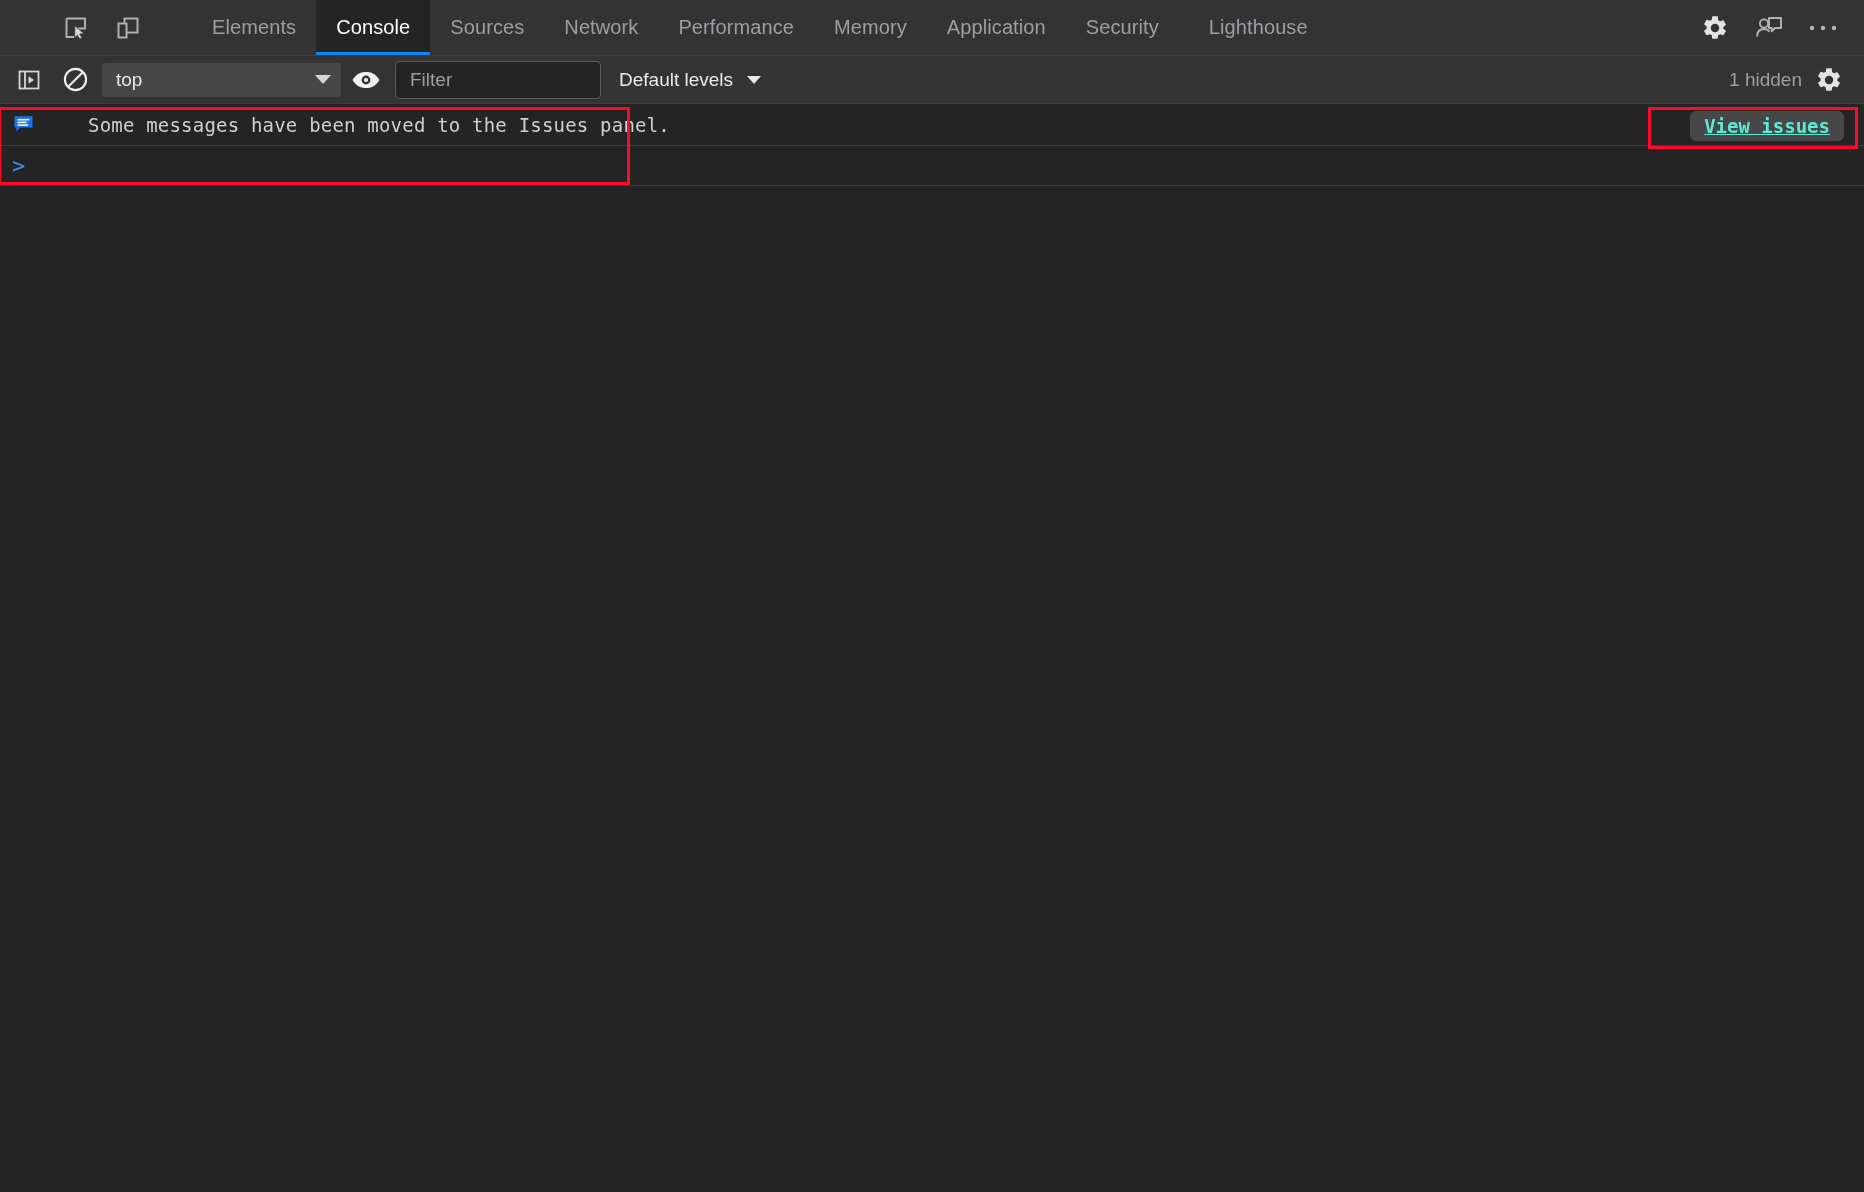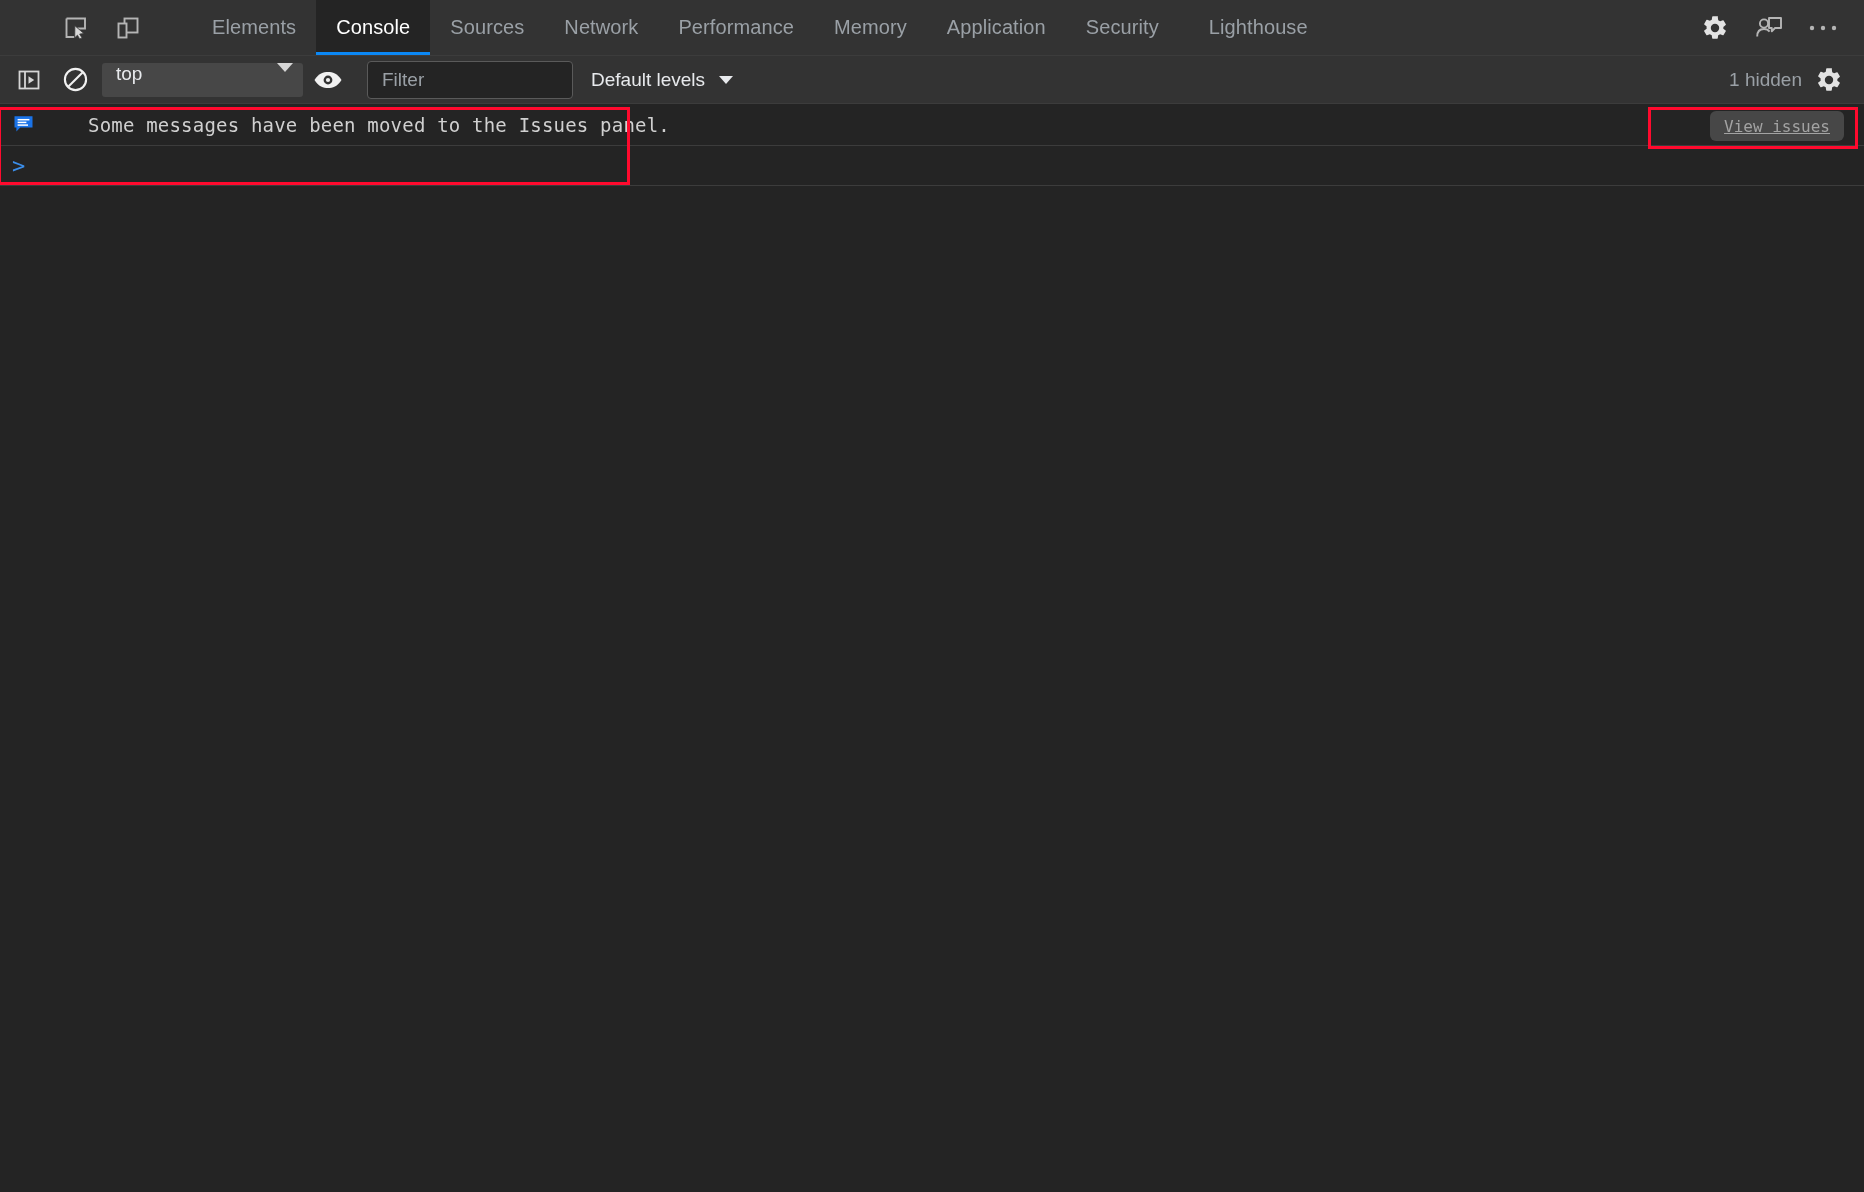--- a/index.html
+++ b/index.html
@@ -83,26 +83,26 @@
   .ct-iconbtn {
     width: 46px;
     height: 48px;
     display: flex;
     align-items: center;
     justify-content: center;
     flex: 0 0 auto;
   }
   .context-select {
     position: relative;
-    width: 201px;
+    width: 239px;
     height: 34px;
     background: #474747;
     border-radius: 3px;
     display: flex;
-    align-items: flex-start;
+    align-items: center;
     padding: 0 10px 0 14px;
     box-sizing: border-box;
     margin-left: 4px;
     margin-right: 2px;
   }
   .context-select .label {
     font-size: 19px;
     color: #e8eaed;
     flex: 1;
   }
@@ -115,21 +115,21 @@
   .filter-box {
     width: 206px;
     height: 38px;
     background: #242424;
     border: 1px solid #5a5a5a;
     border-radius: 4px;
     display: flex;
     align-items: center;
     padding: 0 12px;
     box-sizing: border-box;
-    margin-left: 16px;
+    margin-left: 6px;
   }
   .filter-box input {
     width: 100%;
     background: transparent;
     border: none;
     outline: none;
     color: #d6d6d6;
     font-size: 19px;
     font-family: "Liberation Sans", sans-serif;
   }
@@ -202,24 +202,25 @@
     height: 30px;
     background: #474747;
     border-radius: 6px;
     display: flex;
     align-items: center;
     padding: 0 14px;
     box-sizing: border-box;
   }
   .view-issues-btn .vi-text {
     font-family: "DejaVu Sans Mono", monospace;
-    font-size: 16px;
-    color: #a3a3a3;
+    font-size: 19px;
+    color: #5eead4;
     text-decoration: underline;
     white-space: nowrap;
+    font-weight: bold;
   }
   .prompt-row {
     height: 40px;
     display: flex;
     align-items: center;
     padding-left: 12px;
     box-sizing: border-box;
     border-bottom: 1px solid #3c3c3c;
   }
   .prompt-chevron {

